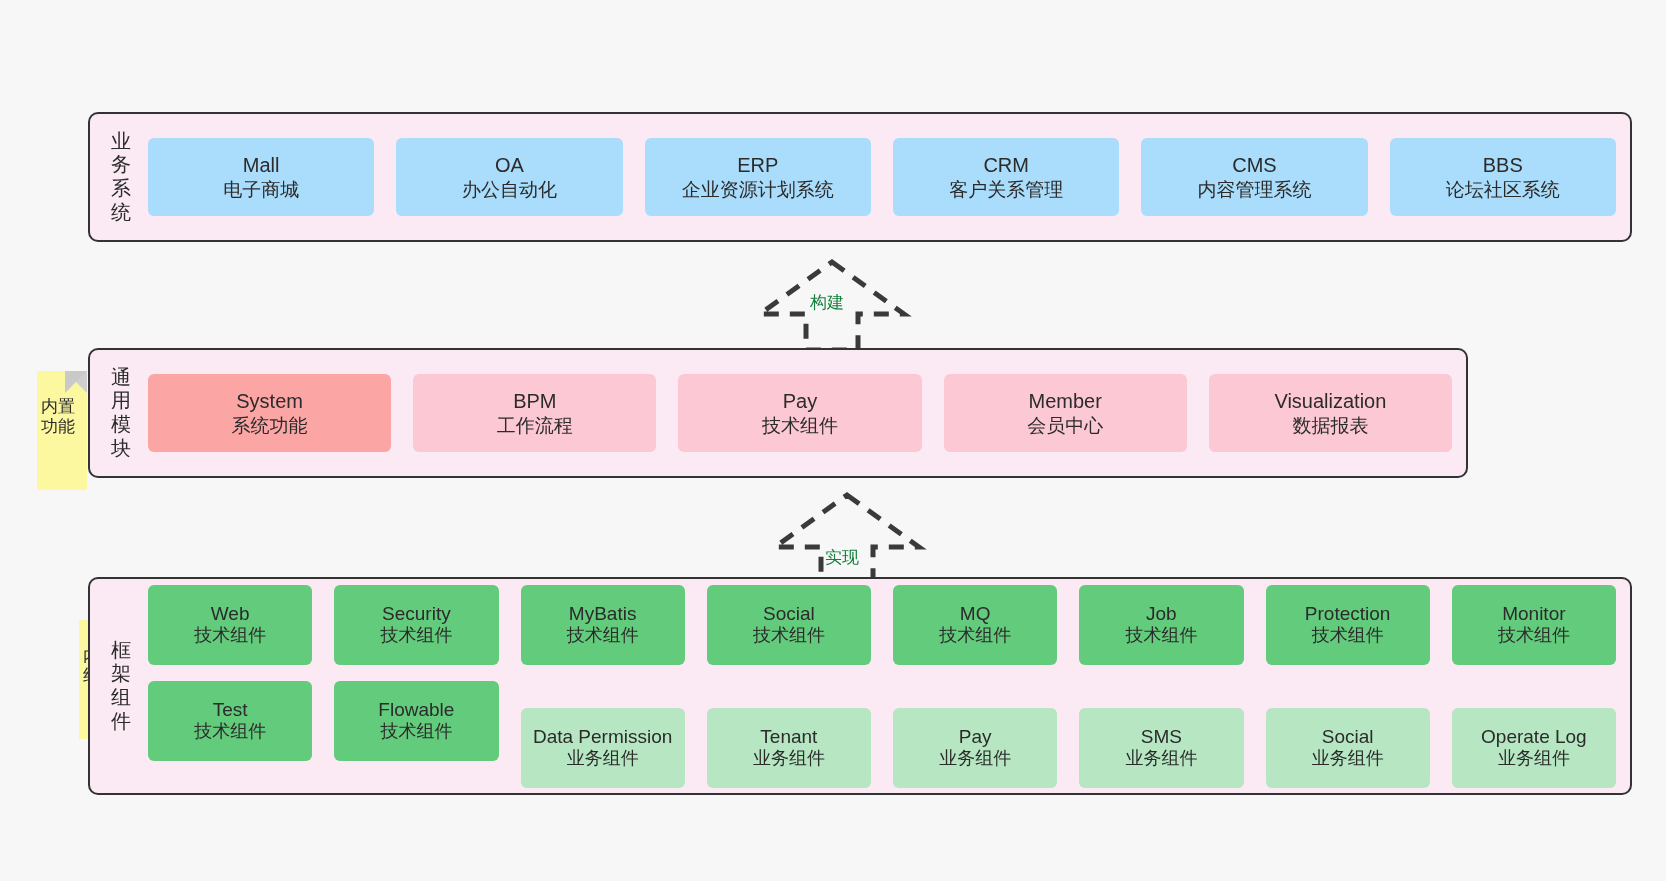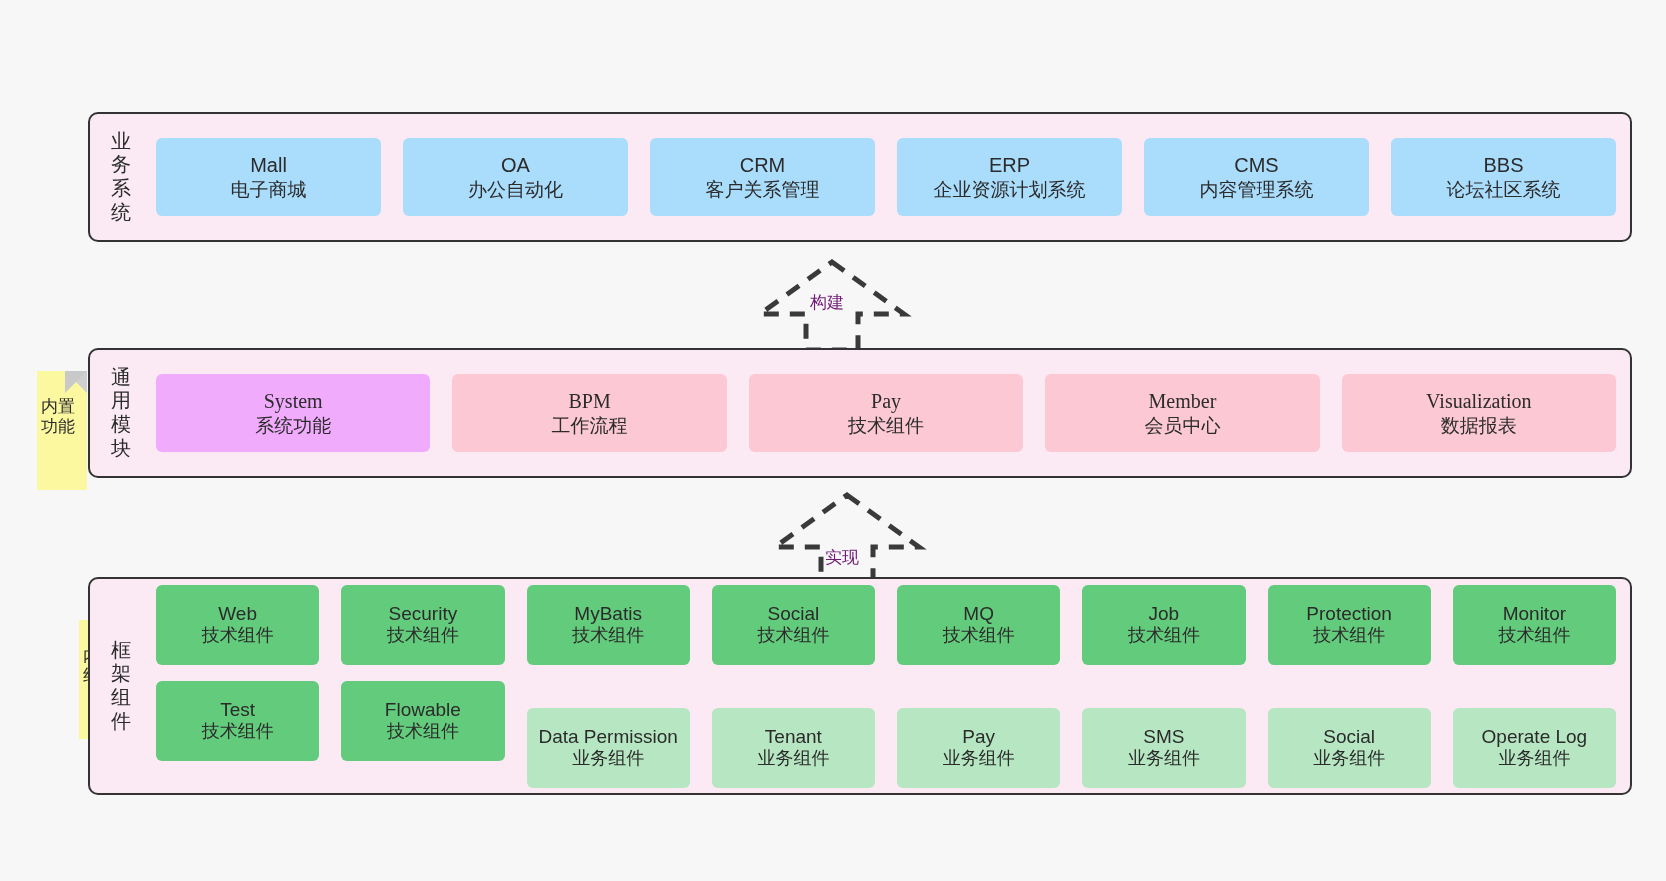--- a/index.html
+++ b/index.html
@@ -29,21 +29,21 @@
   .layer-title {
     width: 34px;
     flex: 0 0 34px;
     font-size: 20px;
     line-height: 1.18;
     color: #2b2b2b;
     text-align: center;
     letter-spacing: 0px;
     word-break: break-all;
     white-space: normal;
-    margin-right: 18px;
+    margin-right: 10px;
   }
   .cells {
     flex: 1 1 auto;
     display: flex;
     flex-direction: column;
     gap: 16px;
     height: 100%;
     justify-content: center;
   }
   .row {
@@ -63,23 +63,23 @@
     padding: 4px 6px;
   }
   .cell .en { font-size: 20px; }
   .cell .cn { font-size: 19px; }
 
   
   #layer-business { left: 88px; top: 112px; width: 1544px; height: 130px; }
   #layer-business .cell { background: #aadcfb; height: 78px; }
 
   
-  #layer-common { left: 88px; top: 348px; width: 1544px; height: 130px; font-family: Liberation Serif, serif; }
+  #layer-common { left: 88px; top: 348px; width: 1380px; height: 130px; }
   #layer-common .cell { height: 78px; }
-  .c-strong { background: #f0abfc; }
+  .c-strong { background: #fca5a5; }
   .c-soft   { background: #fcc8d4; }
 
   
   #layer-framework { left: 88px; top: 577px; width: 1544px; height: 218px; }
   #layer-framework .cell { height: 80px; }
   .c-green  { background: #63cb7c; }
   .c-green-l{ background: #b6e7c2; margin-top: 27px; }
   #layer-framework .cell .en { font-size: 19px; }
   #layer-framework .cell .cn { font-size: 18px; }
 
@@ -113,21 +113,21 @@
   }
   #note-common { left: 37px; top: 371px; height: 119px; }
   #note-framework { left: 37px; top: 620px; height: 119px; margin-left: 42px; }
 
   
   .gen-arrow { position: absolute; }
   .gen-arrow svg { display: block; overflow: visible; }
   .gen-label {
     position: absolute;
     font-size: 17px;
-    color: #701a75;
+    color: #15803d;
     background: transparent;
     white-space: nowrap;
   }
   #arrow-build { left: 752px; top: 258px; width: 160px; height: 96px; }
   #arrow-build .gen-label { left: 58px; top: 33px; }
   #arrow-impl { left: 767px; top: 491px; width: 160px; height: 96px; }
   #arrow-impl .gen-label { left: 58px; top: 33px; margin-top: 22px; }
 </style>
 </head>
 <body>
@@ -140,26 +140,26 @@
       <div class="row">
         <div class="cell">
           <span class="en">Mall</span>
           <span class="cn">电子商城</span>
         </div>
         <div class="cell">
           <span class="en">OA</span>
           <span class="cn">办公自动化</span>
         </div>
         <div class="cell">
+          <span class="en">ERP</span>
+          <span class="cn">企业资源计划系统</span>
+        </div>
+        <div class="cell">
           <span class="en">CRM</span>
           <span class="cn">客户关系管理</span>
-        </div>
-        <div class="cell">
-          <span class="en">ERP</span>
-          <span class="cn">企业资源计划系统</span>
         </div>
         <div class="cell">
           <span class="en">CMS</span>
           <span class="cn">内容管理系统</span>
         </div>
         <div class="cell">
           <span class="en">BBS</span>
           <span class="cn">论坛社区系统</span>
         </div>
       </div>

